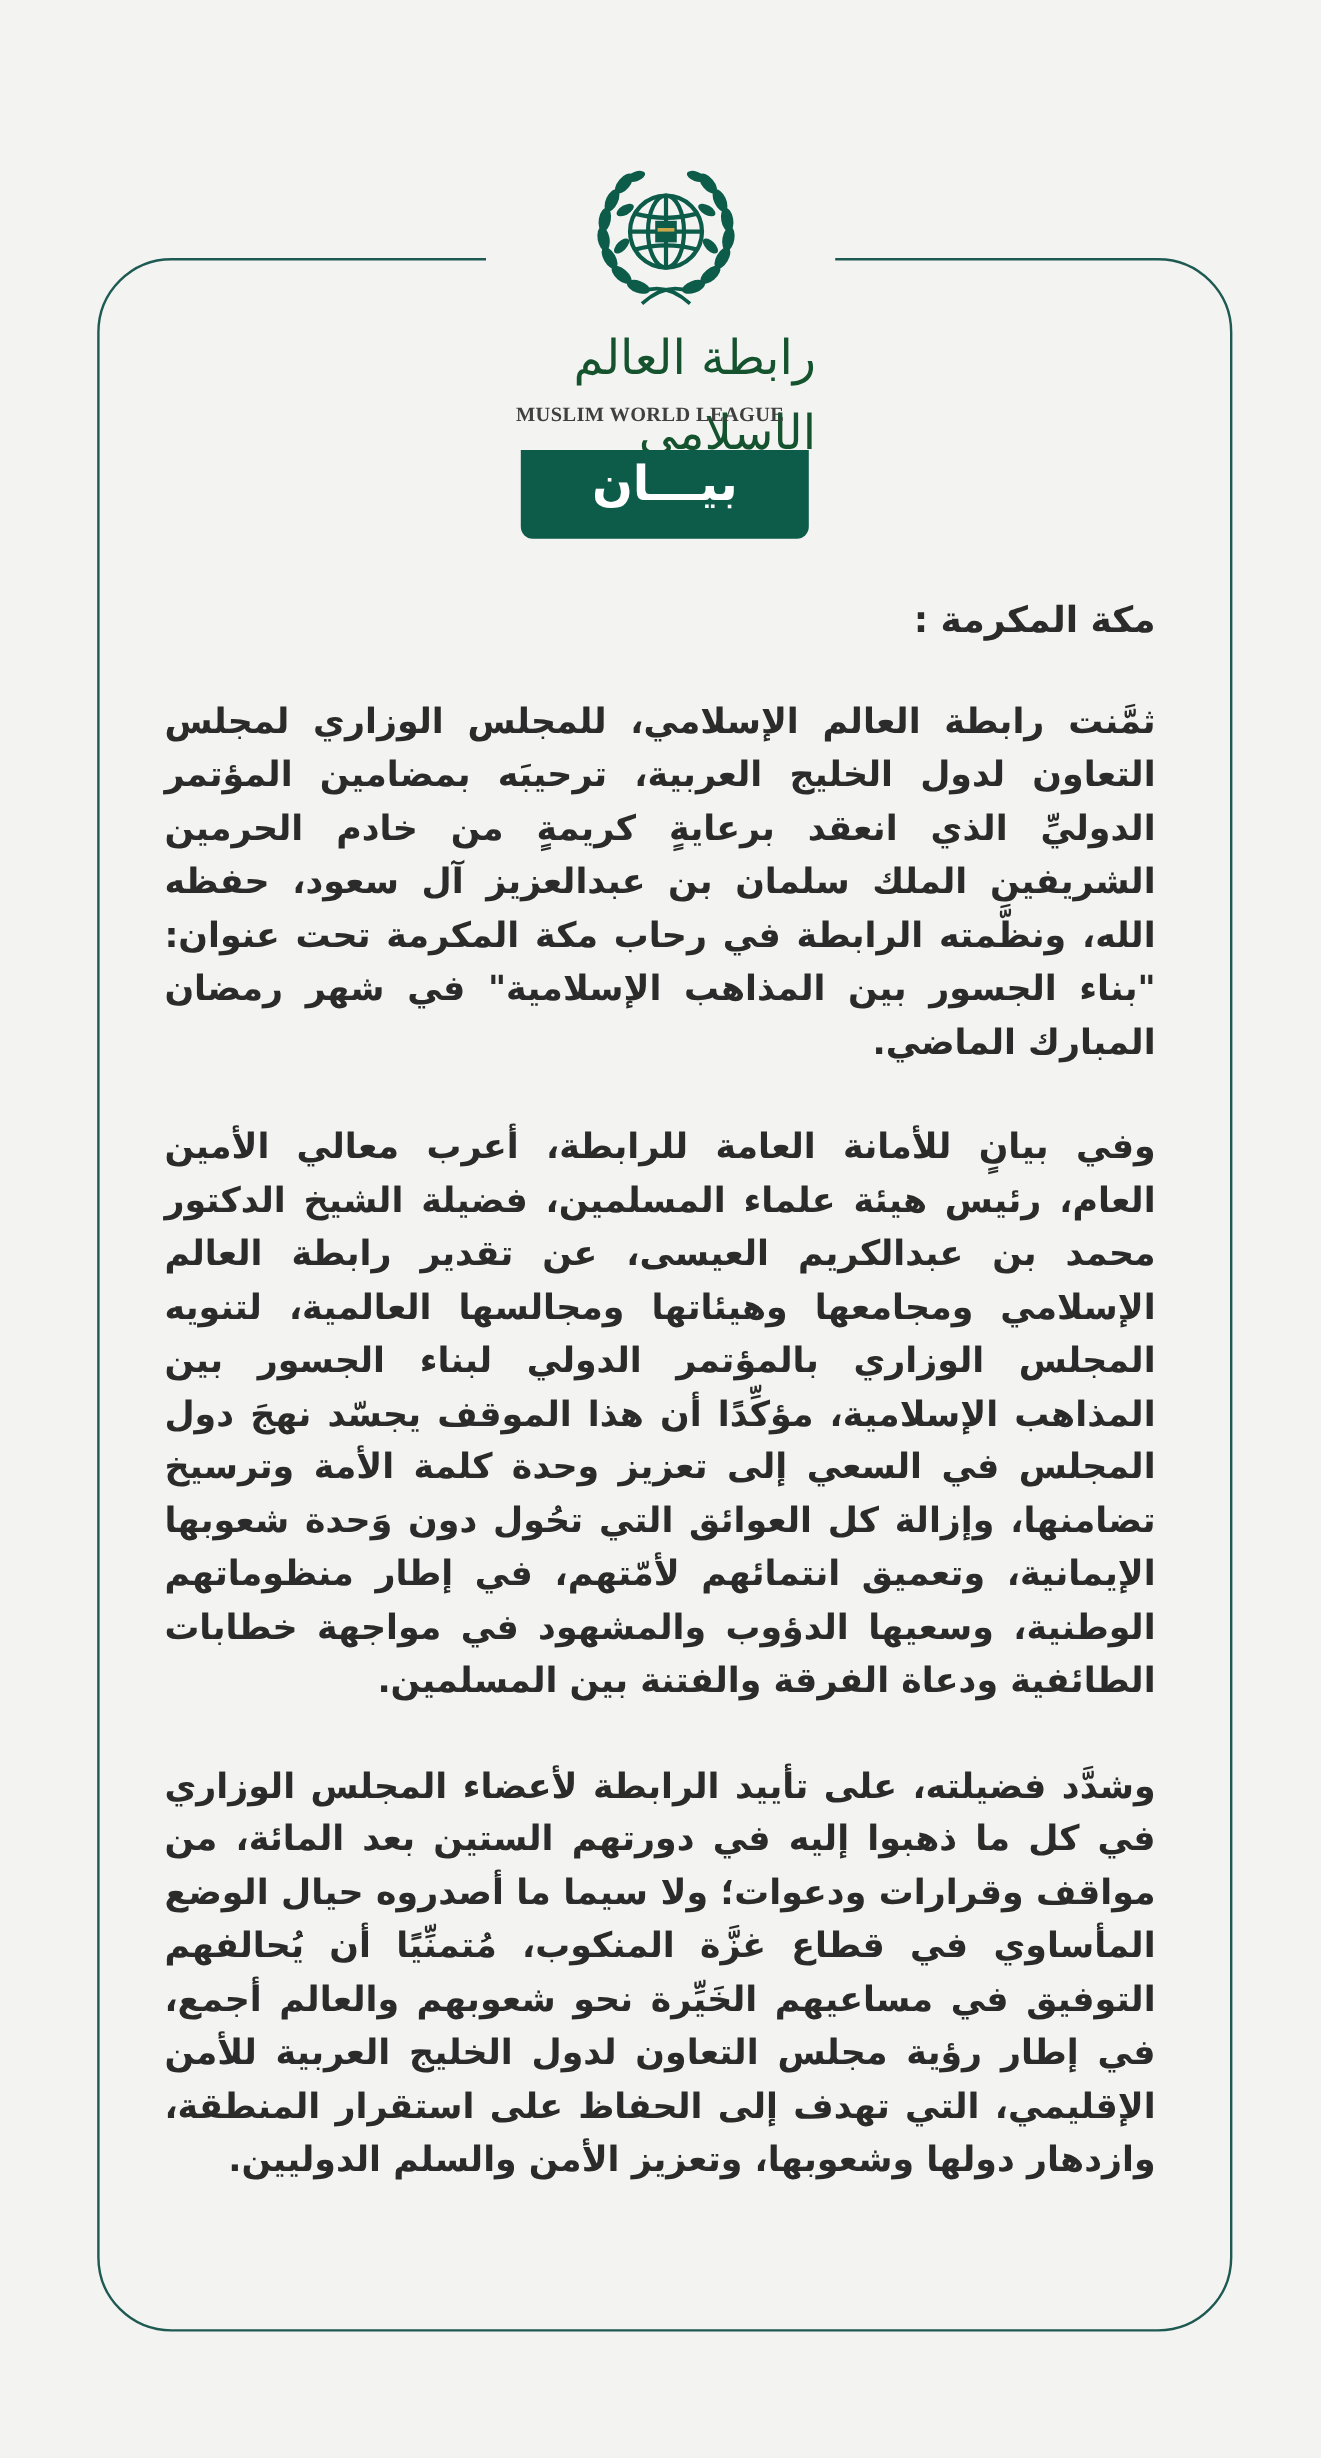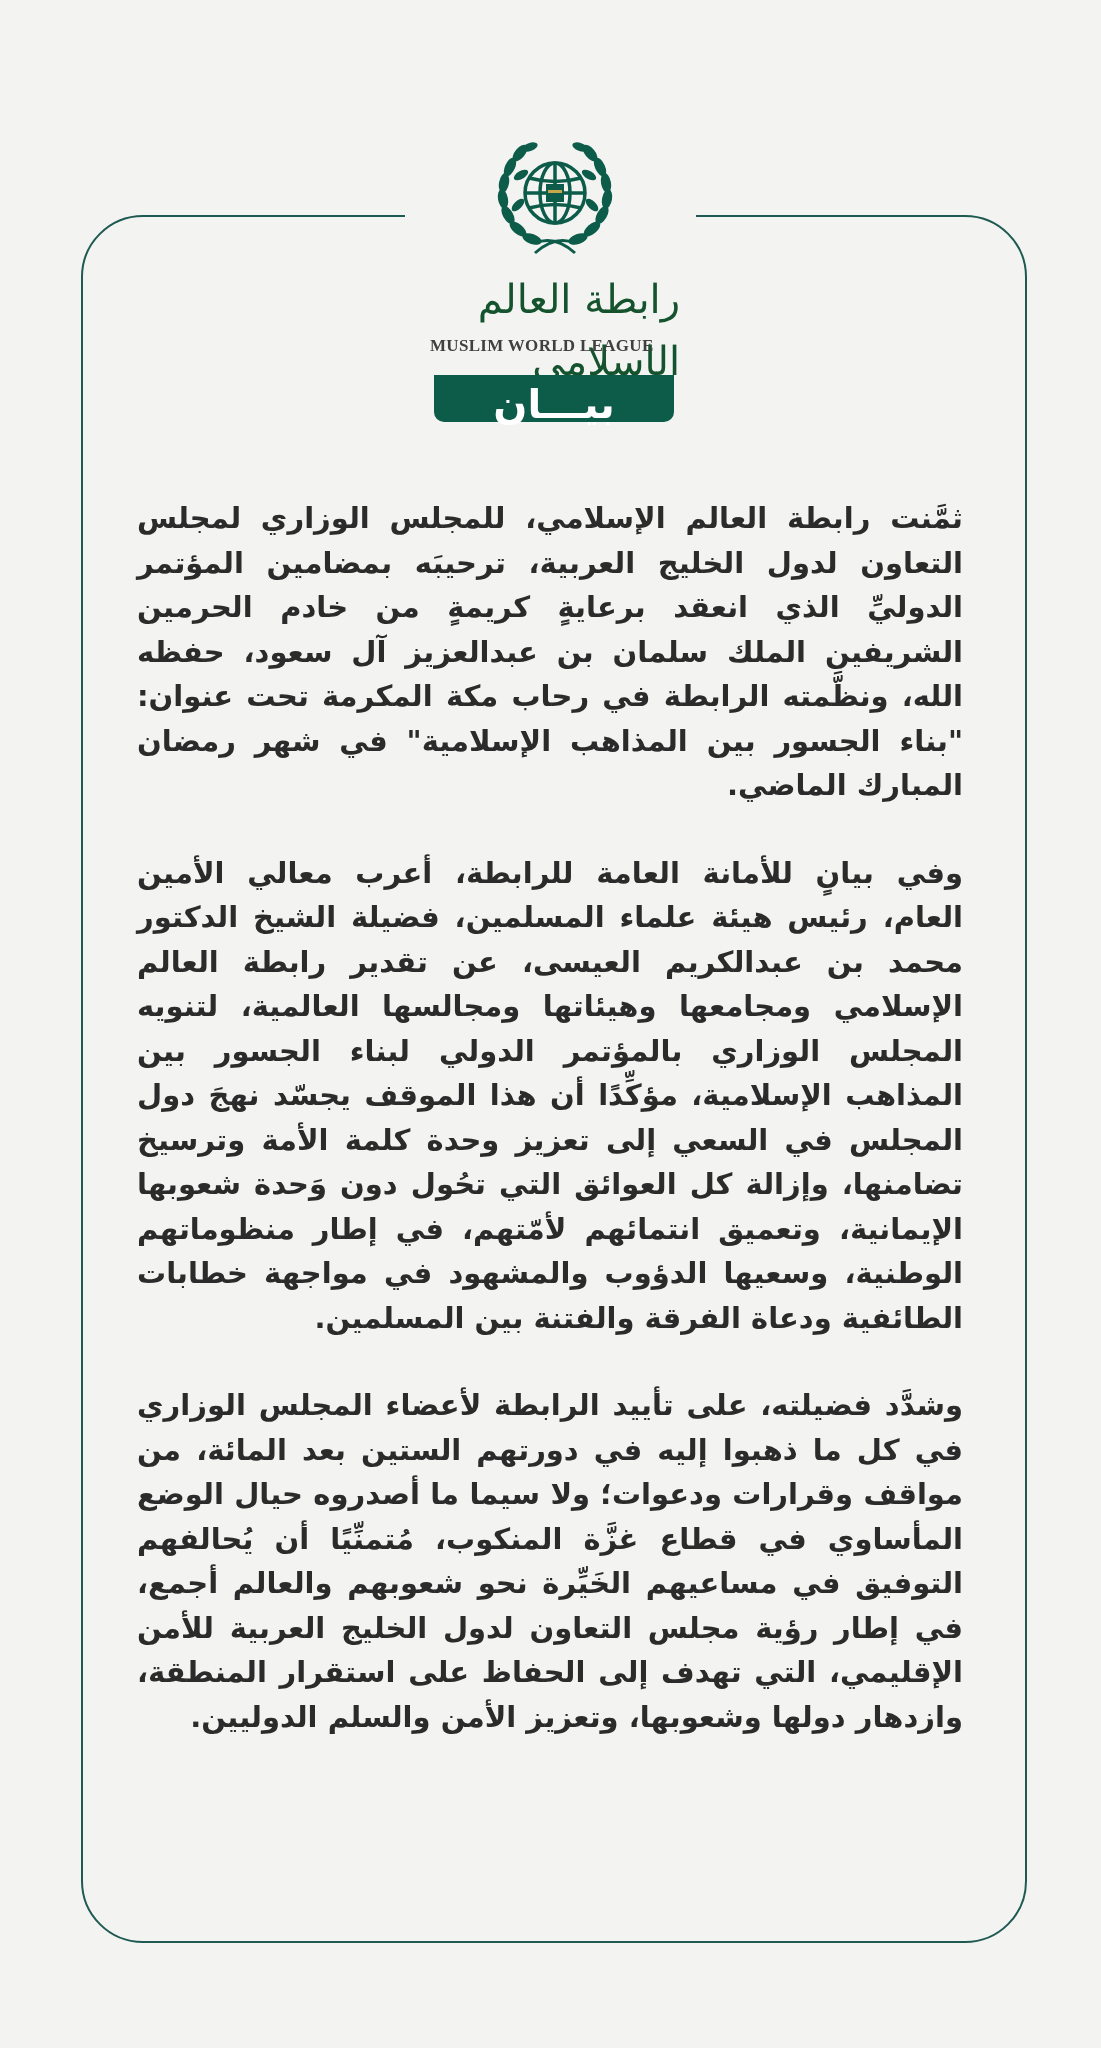--- a/index.html
+++ b/index.html
@@ -24,21 +24,21 @@
     position: absolute; left: 430px; top: 268px; width: 250px; height: 62px;
     text-align: right; font-family: "DejaVu Serif", serif; font-size: 40px;
     color: #14532d; line-height: 62px; direction: rtl; letter-spacing: -1px;
   }
   .logo-en {
     position: absolute; left: 430px; top: 336px; width: 250px; text-align: left;
     font-family: "Liberation Serif", serif; font-weight: bold; font-size: 17px;
     color: #404040; letter-spacing: 0.3px;
   }
   .badge {
-    position: absolute; left: 434px; top: 375px; width: 240px; height: 47px;
+    position: absolute; left: 434px; top: 375px; width: 240px; height: 74px;
     background: #0d5c4a; border-radius: 0 0 10px 10px;
     color: #ffffff; text-align: center; font-size: 40px; font-weight: bold;
     line-height: 58px; direction: rtl; letter-spacing: 6px;
   }
   .content {
     position: absolute; left: 137px; top: 496px; width: 826px;
     direction: rtl; text-align: justify; text-align-last: right;
     font-family: "DejaVu Sans", sans-serif; font-weight: bold;
     font-size: 29px; line-height: 44.5px; color: #2b2b2b;
   }
@@ -90,16 +90,17 @@
     <rect x="56" y="49" width="18" height="18" fill="#0d5c4a"></rect>
     <rect x="58" y="55" width="14" height="3" fill="#c8a84a"></rect>
   </svg>
 </div>
 
 <div class="logo-ar">رابطة العالم الإسلامي</div>
 <div class="logo-en">MUSLIM WORLD LEAGUE</div>
 <div class="badge">بيـــان</div>
 
 <div class="content">
+  <p class="dateline">مكة المكرمة :</p>
   <p class="para">ثمَّنت رابطة العالم الإسلامي، للمجلس الوزاري لمجلس التعاون لدول الخليج العربية، ترحيبَه بمضامين المؤتمر الدوليِّ الذي انعقد برعايةٍ كريمةٍ من خادم الحرمين الشريفين الملك سلمان بن عبدالعزيز آل سعود، حفظه الله، ونظَّمته الرابطة في رحاب مكة المكرمة تحت عنوان: "بناء الجسور بين المذاهب الإسلامية" في شهر رمضان المبارك الماضي.</p>
   <p class="para">وفي بيانٍ للأمانة العامة للرابطة، أعرب معالي الأمين العام، رئيس هيئة علماء المسلمين، فضيلة الشيخ الدكتور محمد بن عبدالكريم العيسى، عن تقدير رابطة العالم الإسلامي ومجامعها وهيئاتها ومجالسها العالمية، لتنويه المجلس الوزاري بالمؤتمر الدولي لبناء الجسور بين المذاهب الإسلامية، مؤكِّدًا أن هذا الموقف يجسّد نهجَ دول المجلس في السعي إلى تعزيز وحدة كلمة الأمة وترسيخ تضامنها، وإزالة كل العوائق التي تحُول دون وَحدة شعوبها الإيمانية، وتعميق انتمائهم لأمّتهم، في إطار منظوماتهم الوطنية، وسعيها الدؤوب والمشهود في مواجهة خطابات الطائفية ودعاة الفرقة والفتنة بين المسلمين.</p>
   <p class="para">وشدَّد فضيلته، على تأييد الرابطة لأعضاء المجلس الوزاري في كل ما ذهبوا إليه في دورتهم الستين بعد المائة، من مواقف وقرارات ودعوات؛ ولا سيما ما أصدروه حيال الوضع المأساوي في قطاع غزَّة المنكوب، مُتمنِّيًا أن يُحالفهم التوفيق في مساعيهم الخَيِّرة نحو شعوبهم والعالم أجمع، في إطار رؤية مجلس التعاون لدول الخليج العربية للأمن الإقليمي، التي تهدف إلى الحفاظ على استقرار المنطقة، وازدهار دولها وشعوبها، وتعزيز الأمن والسلم الدوليين.</p>
 </div>
 
 </body></html>

